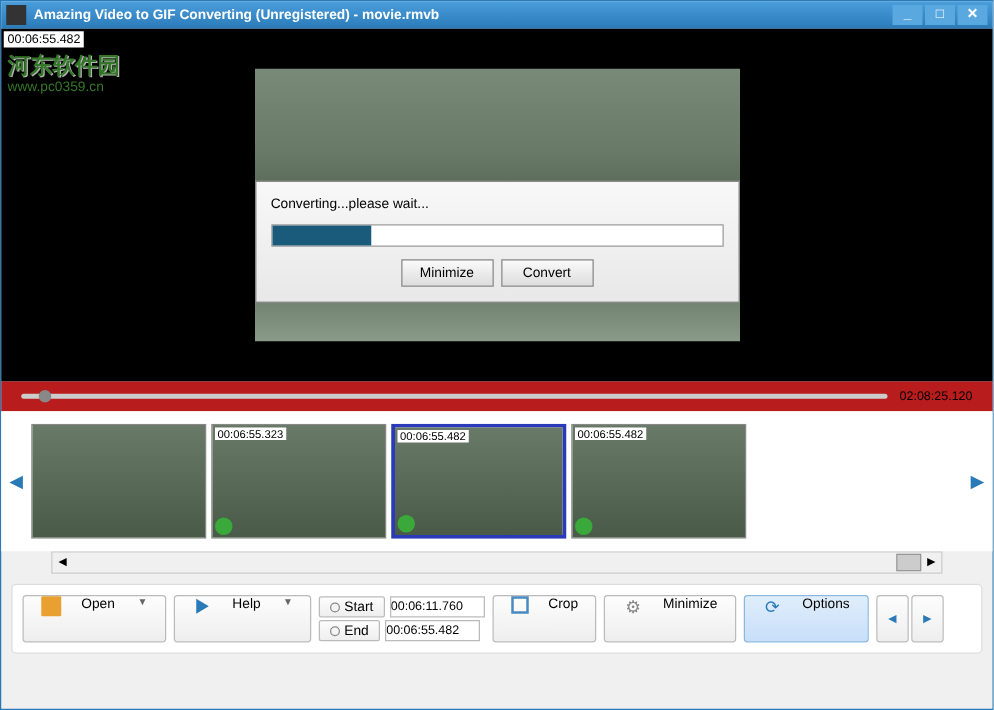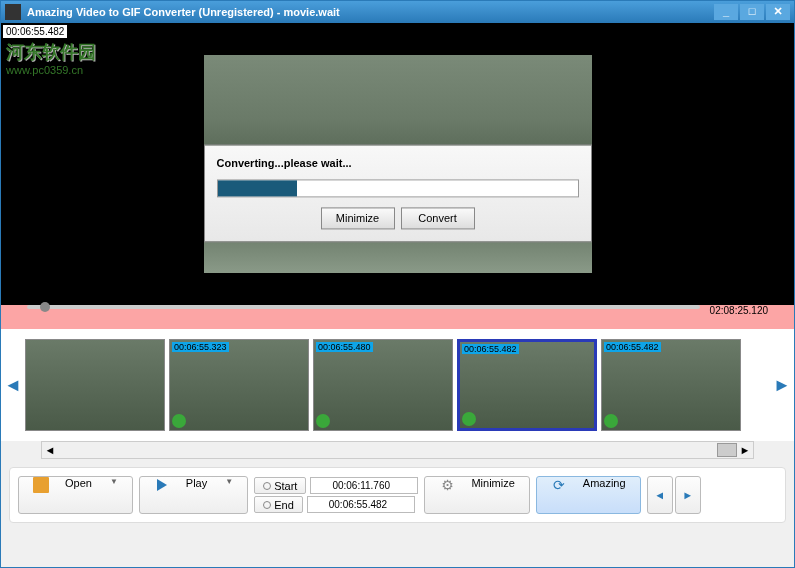--- a/index.html
+++ b/index.html
@@ -14,67 +14,67 @@
 .menubar .spacer{flex:1}
 .menubar .help{display:flex;align-items:center;gap:4px;cursor:pointer}
 .help-icon{width:14px;height:14px;border-radius:50%;background:#3a8dd0;color:#fff;text-align:center;line-height:14px;font-size:10px;font-weight:bold}
 .watermark{position:absolute;top:40px;left:6px;z-index:5;opacity:.7;pointer-events:none}
 .watermark .wm-text{color:#4aa83a;font-size:18px;font-weight:bold;text-shadow:1px 1px #fff}
 .watermark .wm-url{color:#4aa83a;font-size:11px}
 .preview-area{background:#000;height:282px;position:relative;display:flex;align-items:center;justify-content:center}
 .preview-timestamp{position:absolute;top:2px;left:2px;background:#fff;color:#000;padding:1px 3px;font-size:10px}
 .preview-frame{width:388px;height:218px;background:linear-gradient(#7a8a78 0%,#6a7a68 30%,#4a5a48 60%,#8a9a88 100%);position:relative}
 .dialog{position:absolute;top:50%;left:50%;transform:translate(-50%,-20%);width:388px;background:linear-gradient(#f8f8f8,#e8e8e8);border:1px solid #888;padding:12px;z-index:10}
-.dialog-text{font-weight:bold;margin-bottom:10px}
+.dialog-text{font-weight:normal;margin-bottom:10px}
 .progress{height:18px;background:#fff;border:1px solid #999;margin-bottom:10px}
 .progress-bar{height:100%;background:#1a5a7a}
 .dialog-buttons{display:flex;justify-content:center;gap:6px}
 .dialog-buttons button{width:74px;height:22px;background:linear-gradient(#fafafa,#ddd);border:1px solid #888;cursor:pointer}
-.seekbar{height:24px;display:flex;align-items:flex-start;padding:0 26px;background:#fca5a5}
+.seekbar{height:24px;display:flex;align-items:center;padding:0 16px;background:#b91c1c}
 .seek-track{flex:1;height:4px;background:#ccc;border-radius:2px;position:relative}
 .seek-thumb{width:10px;height:10px;background:#888;border-radius:50%;position:absolute;top:-3px;left:2%}
 .duration{margin-left:10px;font-size:10px}
 .thumbstrip{height:112px;background:#fff;display:flex;align-items:center;padding:0 4px;position:relative}
 .nav-arrow{width:16px;height:60px;display:flex;align-items:center;justify-content:center;color:#2a7ab8;font-size:18px;font-weight:bold;cursor:pointer}
 .thumbs{flex:1;display:flex;gap:4px;overflow:hidden;padding:0 4px}
 .thumb{width:140px;height:92px;border:1px solid #888;background:#000;position:relative;flex-shrink:0}
 .thumb.sel{border:3px solid #2a3ab8}
-.thumb-time{position:absolute;top:2px;left:2px;background:#0ea5e9;padding:0 2px;font-size:9px}
+.thumb-time{position:absolute;top:2px;left:2px;background:#ffffff;padding:0 2px;font-size:9px}
 .thumb-img{width:100%;height:100%;background:linear-gradient(#6a7a68,#4a5a48)}
 .thumb-badge{position:absolute;bottom:2px;left:2px;width:14px;height:14px;border-radius:50%;background:#3aa83a}
 .hscroll{height:18px;background:#f0f0f0;border:1px solid #ccc;margin:0 40px;display:flex;align-items:center}
 .hscroll .arr{width:16px;text-align:center;cursor:pointer}
 .hscroll .track{flex:1;height:14px;position:relative}
 .hscroll .handle{position:absolute;right:0;width:20px;height:14px;background:#ccc;border:1px solid #999}
 .toolbar{height:56px;background:#fff;border:1px solid #ddd;margin:8px;border-radius:4px;display:flex;align-items:center;padding:0 8px;gap:6px}
 .big-btn{height:38px;padding:0 14px;border:1px solid #bbb;border-radius:3px;background:linear-gradient(#fdfdfd,#eee);display:flex;align-items:flex-start;gap:16px;cursor:pointer}
 .big-btn.primary{background:linear-gradient(#e0eefb,#c8defa);border-color:#8ab8e0}
 .time-group{display:flex;flex-direction:column;gap:2px}
 .time-row{display:flex;gap:4px}
 .time-btn{height:17px;padding:0 8px;border:1px solid #bbb;border-radius:2px;background:linear-gradient(#fdfdfd,#eee);font-size:10px;display:flex;align-items:center;gap:3px;cursor:pointer}
-.time-input{height:17px;width:108px;border:1px solid #bbb;padding:0 21px;font-size:10px}
+.time-input{height:17px;width:76px;border:1px solid #bbb;padding:0 0;font-size:10px}
 .nav-btns{display:flex;gap:2px}
 .nav-btn{width:26px;height:38px;border:1px solid #bbb;border-radius:3px;background:linear-gradient(#fdfdfd,#eee);display:flex;align-items:center;justify-content:center;color:#2a7ab8;font-weight:bold;cursor:pointer}
 .ico{width:16px;height:16px;display:inline-flex;align-items:center;justify-content:center}
 .ico-folder{background:#e8a030;border-radius:1px}
 .ico-play{width:0;height:0;border-left:10px solid #2a7ab8;border-top:6px solid transparent;border-bottom:6px solid transparent}
 .ico-crop{border:2px solid #4a8ac0;width:14px;height:14px}
 .ico-gear{color:#888;font-size:14px}
 .ico-convert{color:#2a7ab8;font-size:14px}
 .ico-dot{width:8px;height:8px;border:1px solid #888;border-radius:50%}
 .dropdown-arr{font-size:8px;color:#666;margin-left:2px}
 </style>
 </head>
 <body>
 
 <div class="window">
 
   <div class="titlebar">
     <span class="app-icon"></span>
-    <span class="title">Amazing Video to GIF Converter (Unregistered) - movie.wait</span>
+    <span class="title">Amazing Video to GIF Converting (Unregistered) - movie.rmvb</span>
     <span class="win-btn">_</span>
     <span class="win-btn">□</span>
     <span class="win-btn">✕</span>
   </div>
 
 
   <div class="watermark">
     <div class="wm-text">河东软件园</div>
     <div class="wm-url">www.pc0359.cn</div>
   </div>
@@ -105,25 +105,20 @@
     <div class="nav-arrow">◄</div>
     <div class="thumbs" id="thumbs">
         <div class="thumb">
           <div class="thumb-img"></div>
         </div>
         <div class="thumb">
           <div class="thumb-img"></div>
           <div class="thumb-time">00:06:55.323</div>
           <div class="thumb-badge"></div>
         </div>
-        <div class="thumb">
-          <div class="thumb-img"></div>
-          <div class="thumb-time">00:06:55.480</div>
-          <div class="thumb-badge"></div>
-        </div>
         <div class="thumb sel">
           <div class="thumb-img"></div>
           <div class="thumb-time">00:06:55.482</div>
           <div class="thumb-badge"></div>
         </div>
         <div class="thumb">
           <div class="thumb-img"></div>
           <div class="thumb-time">00:06:55.482</div>
           <div class="thumb-badge"></div>
         </div>
@@ -142,46 +137,50 @@
   <div class="toolbar">
     <div class="big-btn">
       <span class="ico ico-folder"></span>
       <span>Open</span>
       <span class="dropdown-arr">▼</span>
     </div>
     <div class="big-btn">
       <span class="ico">
           <span class="ico-play"></span>
         </span>
-      <span>Play</span>
+      <span>Help</span>
       <span class="dropdown-arr">▼</span>
     </div>
     <div class="time-group">
       <div class="time-row">
         <div class="time-btn">
           <span class="ico-dot"></span>
           <span>Start</span>
         </div>
         <input class="time-input" value="00:06:11.760" style="">
       </div>
       <div class="time-row">
         <div class="time-btn">
           <span class="ico-dot"></span>
           <span>End</span>
         </div>
         <input class="time-input" value="00:06:55.482" style="">
       </div>
     </div>
     <div class="big-btn">
+      <span class="ico ico-crop"></span>
+      <span>Crop</span>
+    </div>
+    <div class="big-btn">
       <span class="ico ico-gear">⚙</span>
       <span>Minimize</span>
     </div>
     <div class="big-btn primary">
       <span class="ico ico-convert">⟳</span>
-      <span>Amazing</span>
+      <span>Options</span>
     </div>
     <div class="nav-btns">
       <div class="nav-btn">◄</div>
       <div class="nav-btn">►</div>
     </div>
   </div>
 
 </div>
 
 </body></html>

